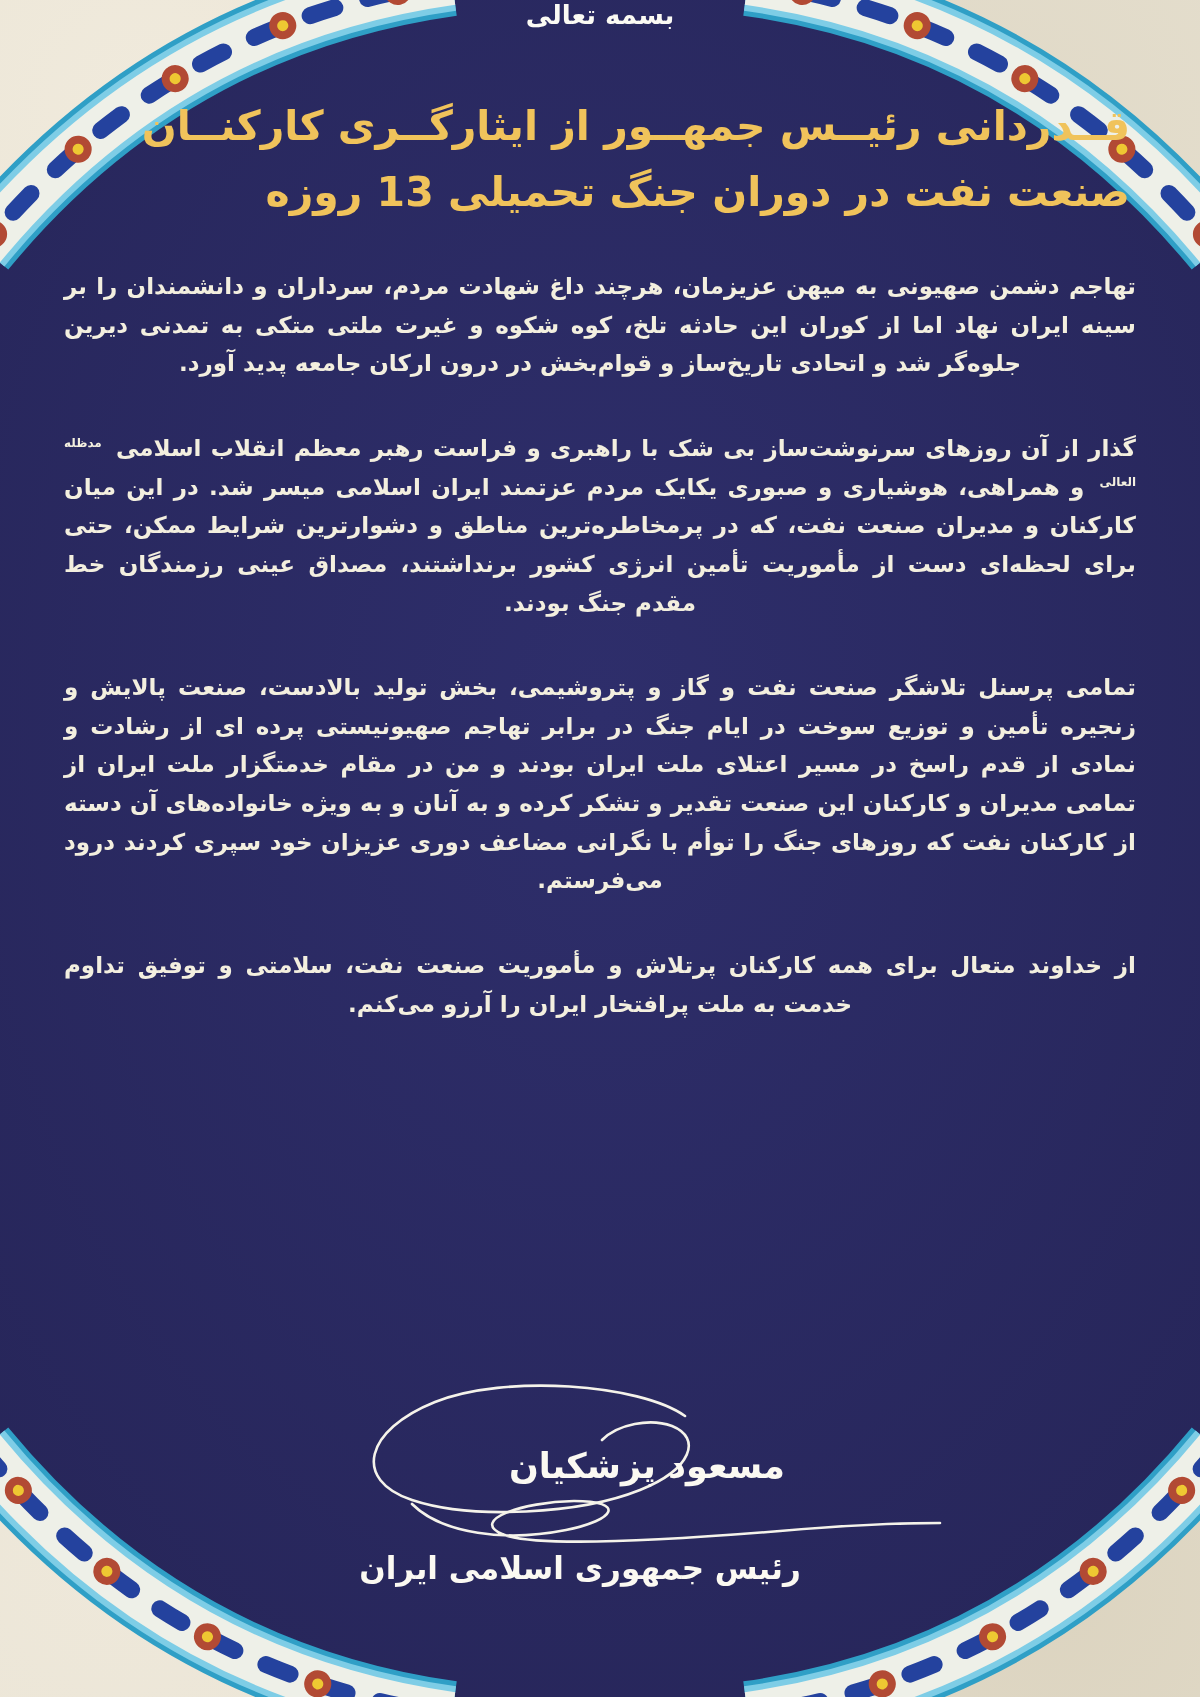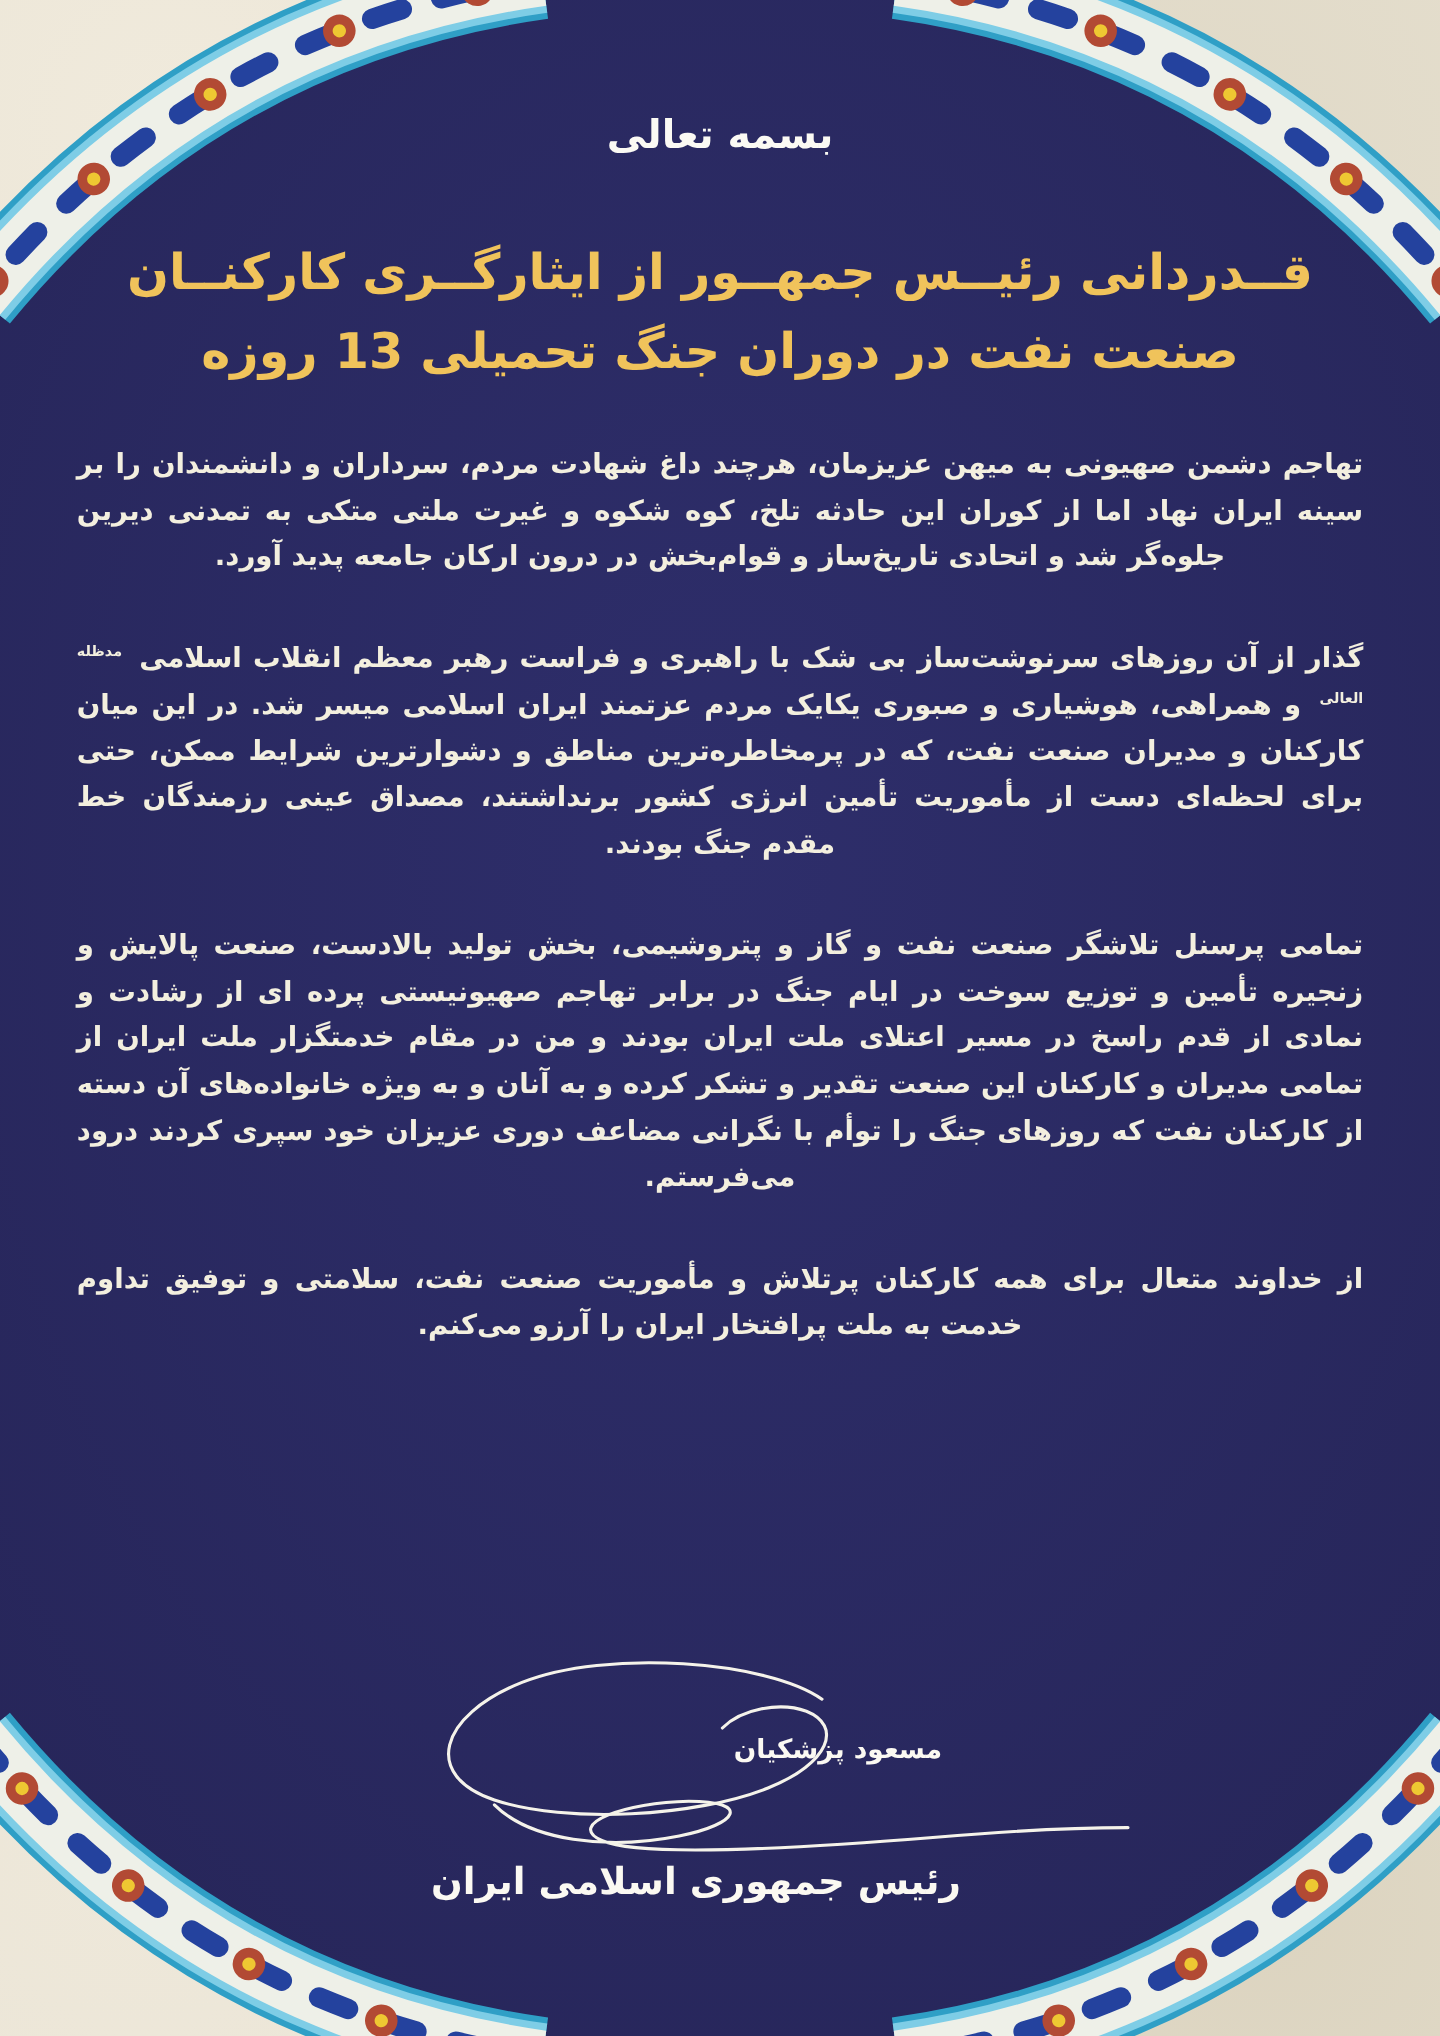--- a/index.html
+++ b/index.html
@@ -25,32 +25,32 @@
   .bf {stroke:#b24a34;stroke-width:27;fill:none;stroke-dasharray:0.1 120;stroke-linecap:round;stroke-dashoffset:-55;}
   .bfc{stroke:#eec832;stroke-width:11;fill:none;stroke-dasharray:0.1 120;stroke-linecap:round;stroke-dashoffset:-55;}
 
   .content{
     position:absolute;inset:0;
     direction:rtl;
     text-align:center;
     color:#f3efdf;
   }
   .bismillah{
-    padding-top:92px;
-    font-size:33px;
+    font-size:26px;
     font-weight:bold;
     color:#fbfaf4;
     letter-spacing:1px;
   }
   .title{
     margin:64px 70px 0;
     font-size:41px;
     line-height:1.6;
     font-weight:bold;
     color:#f0c35b;
+    text-align:right;
   }
   .title .t-line{display:block;}
   .date{
     margin-top:8px;
     font-size:27px;
     font-weight:bold;
     color:#f0c35b;
   }
   .body-text{
     margin:42px 64px 0;
@@ -72,21 +72,21 @@
   .sign-wrap{
     position:absolute;
     top:1382px;left:50%;
     transform:translateX(-50%);
     width:720px;height:240px;
   }
   .sign-wrap svg{position:absolute;top:0;left:0;display:block;}
   .sign-name{
     position:absolute;
     top:64px;right:175px;
-    font-size:22px;
+    font-size:35px;
     font-weight:bold;
     color:#fbf9f2;
     white-space:nowrap;
   }
   .sign-title{
     position:absolute;
     top:168px;left:0;right:40px;
     text-align:center;
     font-size:31px;
     font-weight:bold;

